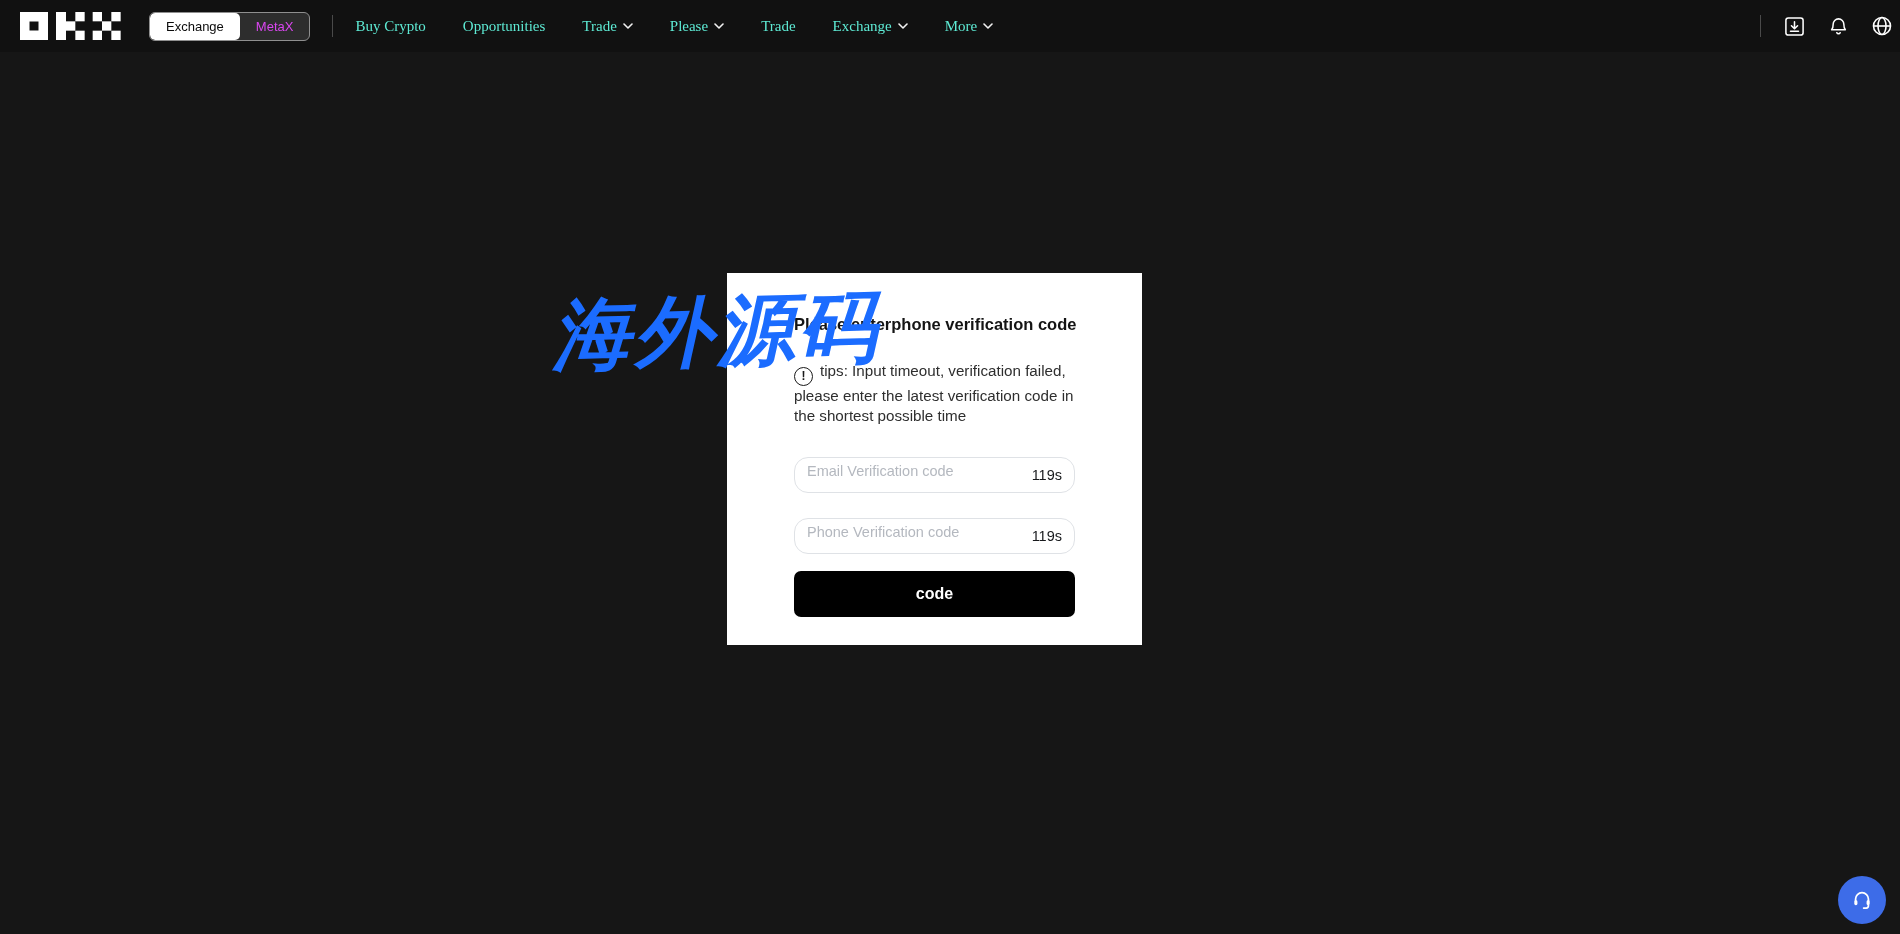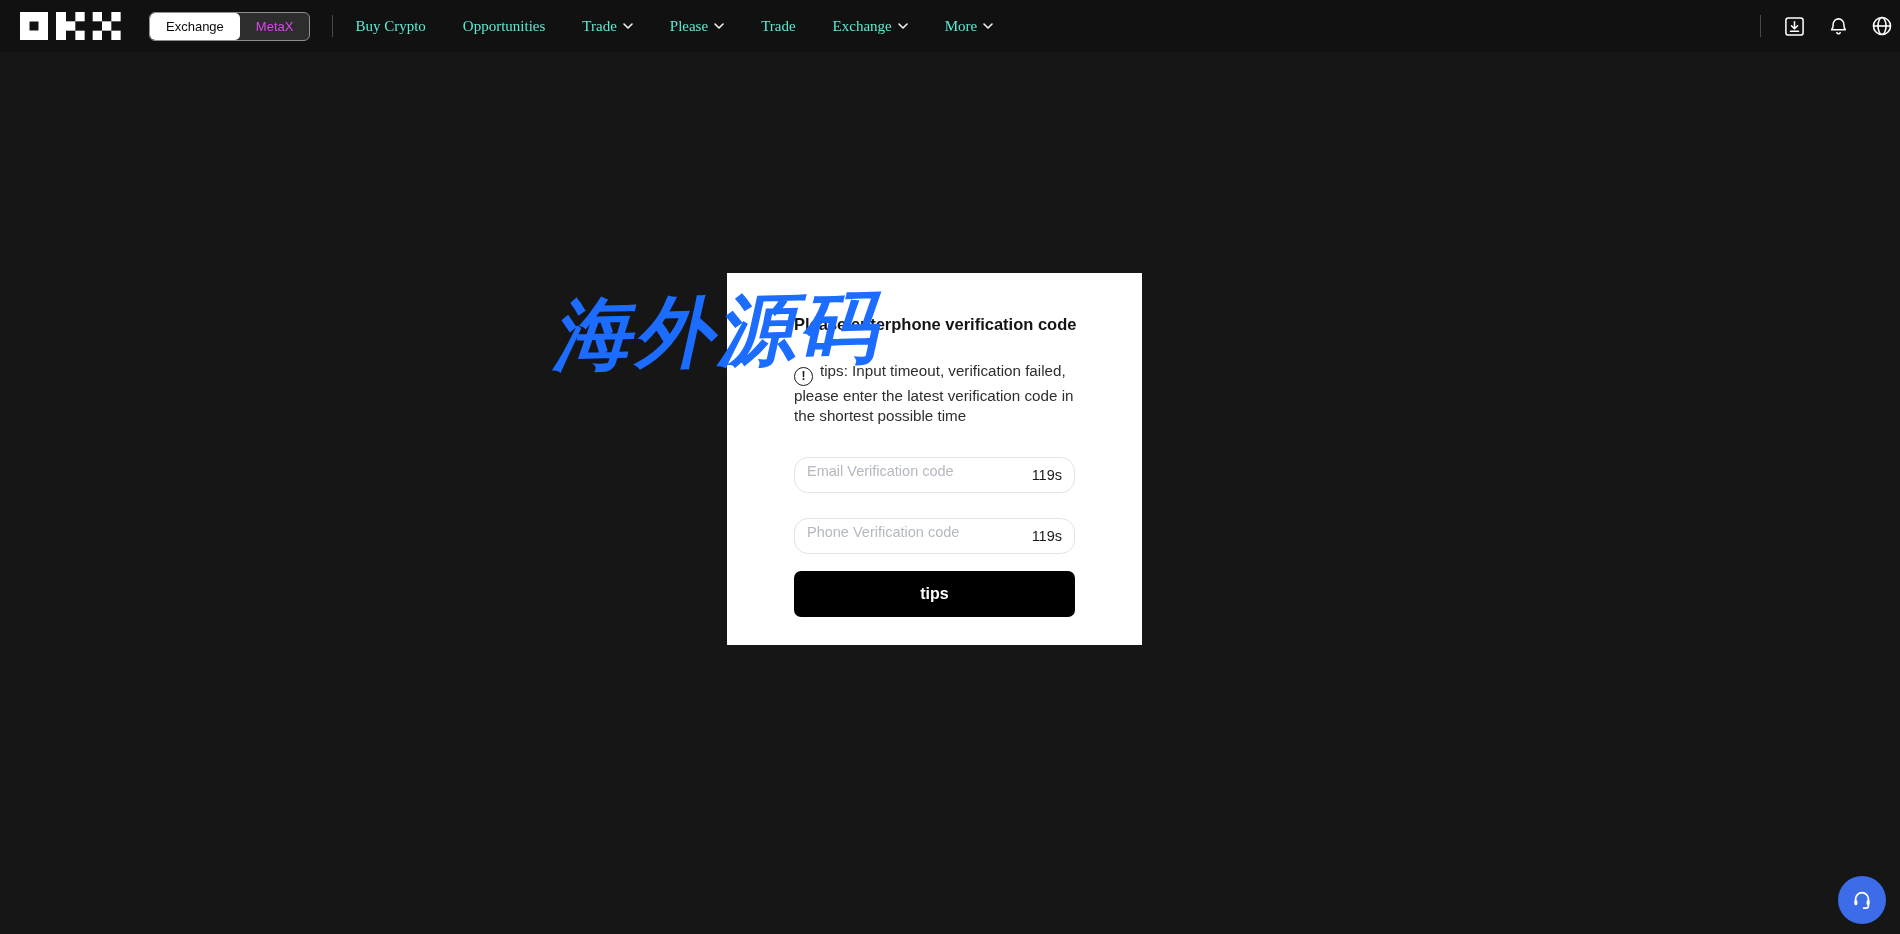--- a/index.html
+++ b/index.html
@@ -199,21 +199,21 @@
   <div class="field">
     <input type="text" placeholder="Email Verification code" style="">
     <span class="timer">119s</span>
   </div>
 
   <div class="field phone">
     <input type="text" placeholder="Phone Verification code" style="">
     <span class="timer">119s</span>
   </div>
 
-  <button class="next-btn">tips</button>
+  <button class="next-btn">code</button>
 </div>
 
 <div class="watermark">海外源码</div>
 
 <button class="chat-fab">
   <svg width="22" height="22" viewBox="0 0 24 24" fill="none" stroke="#ffffff" stroke-width="1.9">
     <path d="M5 13v-2a7 7 0 0 1 14 0v2" stroke-linecap="round"></path>
     <rect x="3.6" y="12.2" width="3.4" height="5.4" rx="1.6" fill="#ffffff" stroke="none"></rect>
     <rect x="17" y="12.2" width="3.4" height="5.4" rx="1.6" fill="#ffffff" stroke="none"></rect>
     <path d="M19 17.6v.8a2.4 2.4 0 0 1-2.4 2.4H13.8" stroke-linecap="round"></path>

